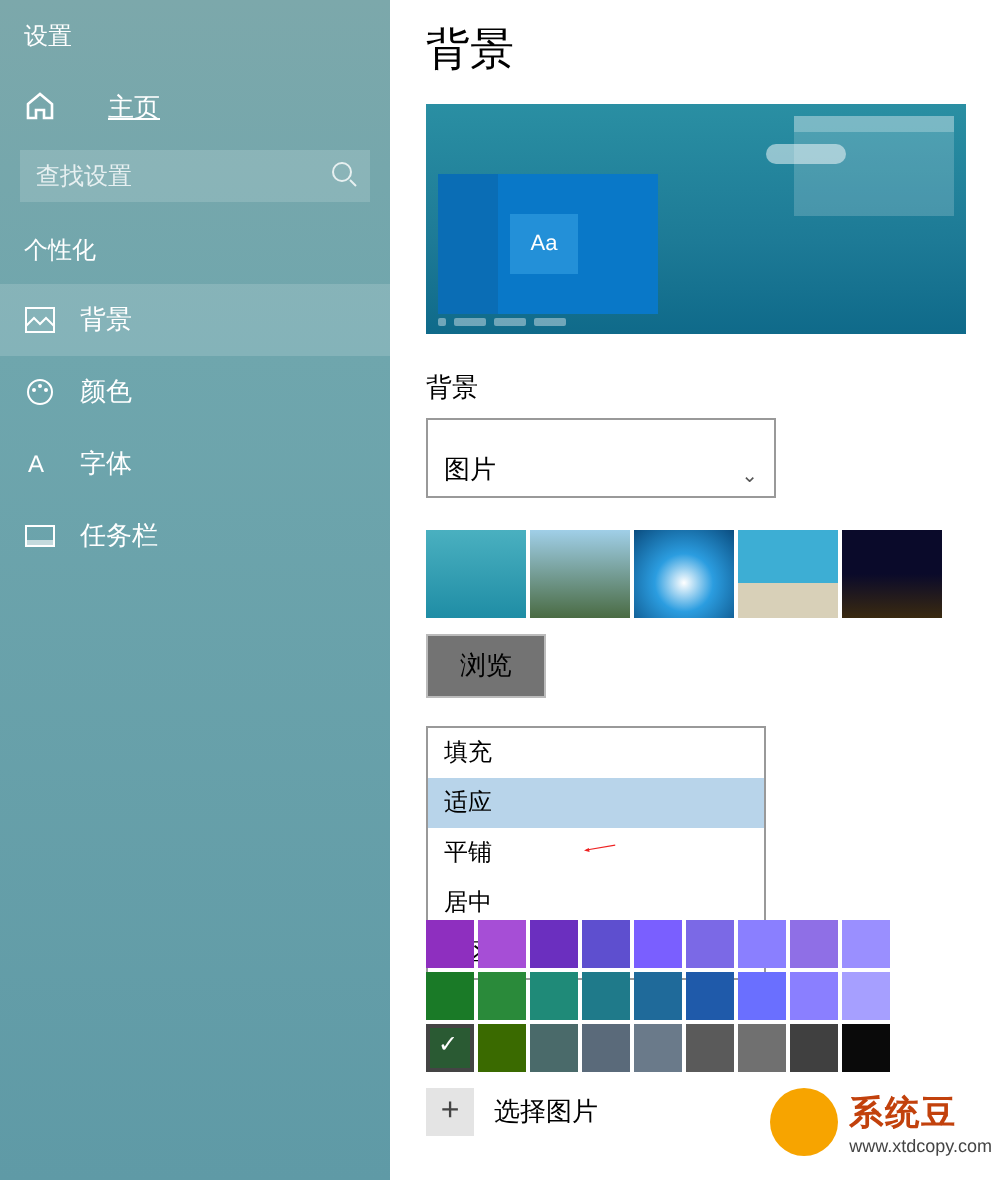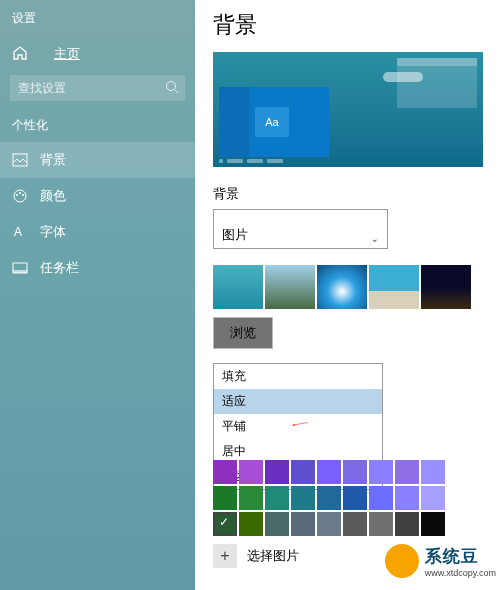--- a/index.html
+++ b/index.html
@@ -61,21 +61,21 @@
 .custom-row { display: flex; align-items: center; gap: 10px; margin-top: 8px; }
 .plus-box { width: 24px; height: 24px; background: #e4e4e4; display: flex; align-items: center; justify-content: center; font-size: 16px; color: #444; cursor: pointer; }
 
 
 .arrow { position: absolute; left: 260px; top: 422px; width: 80px; height: 4px; pointer-events: none; }
 
 
 .wm { position: absolute; right: 4px; bottom: 12px; display: flex; align-items: center; gap: 6px; }
 .wm-dot { width: 34px; height: 34px; background: #f7a400; border-radius: 50%; position: relative; }
 .wm-dot::before { content: ""; position: absolute; left: -6px; top: 0; width: 34px; height: 34px; background: #ffef3a; border-radius: 50%; z-index: -1; }
-.wm-text { font-weight: bold; font-size: 17px; color: #0c4a6e; letter-spacing: 1px; }
+.wm-text { font-weight: bold; font-size: 17px; color: #c2410c; letter-spacing: 1px; }
 .wm-sub { font-size: 9px; color: #444; }
 
 svg { display: block; }
 </style>
 </head>
 <body>
 
 <div class="app">
 
   <div class="sidebar">

